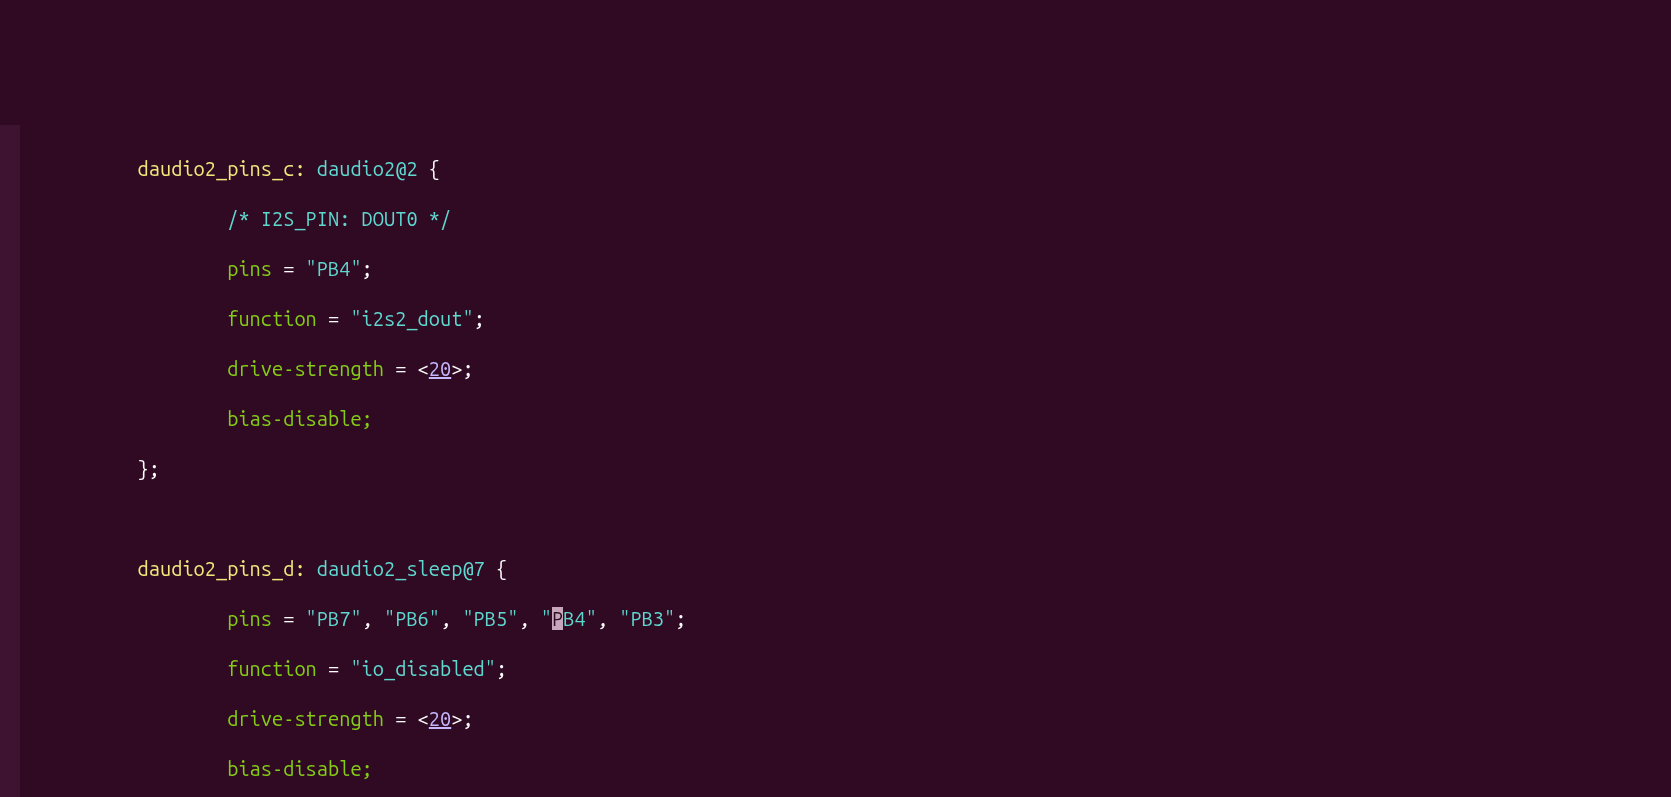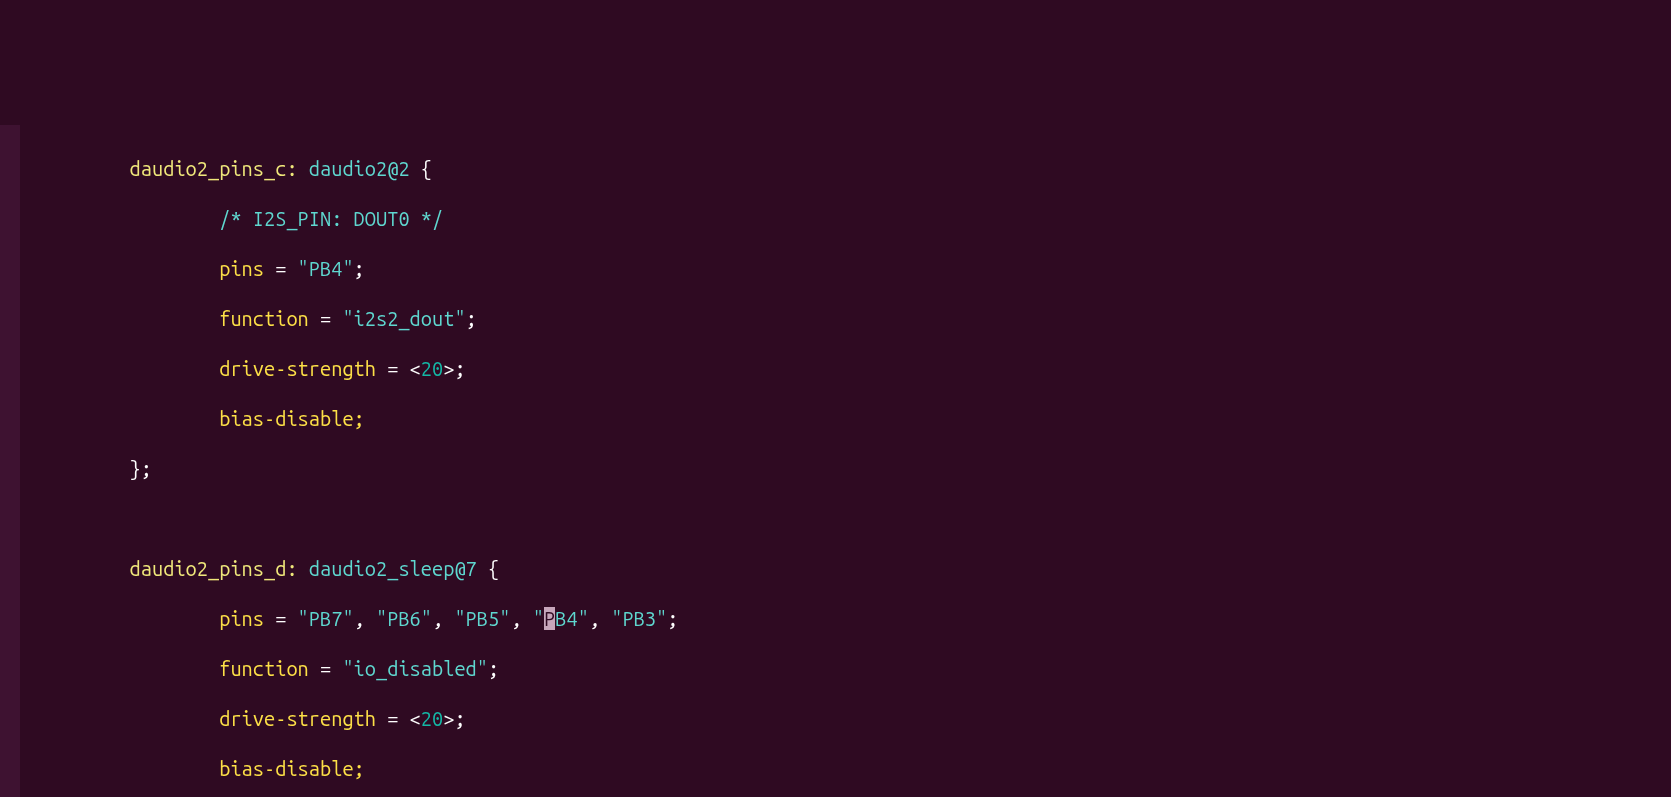--- a/index.html
+++ b/index.html
@@ -12,26 +12,26 @@
     white-space: pre;
     width: 1671px;
   }
   .pane {
     background: #2f0a22;
     padding: 6px 0 6px 0;
     border-left: 20px solid #3e1231;
     position: relative;
   }
   .pane-top { border-bottom: 10px solid #000; }
-  .line { padding-left: 20px; min-height: 25px; }
+  .line { padding-left: 28px; min-height: 25px; }
   .c-yellow { color: #f0e87b; }
   .c-teal   { color: #5fd8d0; }
   .c-white  { color: #ffffff; }
-  .c-num    { color: #14b8a6; }
-  .c-prop   { color: #fde047; }
+  .c-num    { color: #c4b5fd; text-decoration: underline; }
+  .c-prop   { color: #84cc16; }
   .c-cursor { background: #c7a6bb; color: #2f0a22; }
   .c-str    { color: #5fd8d0; }
 </style>
 </head>
 <body>
 
 
 
 
 <div class="pane pane-top">

